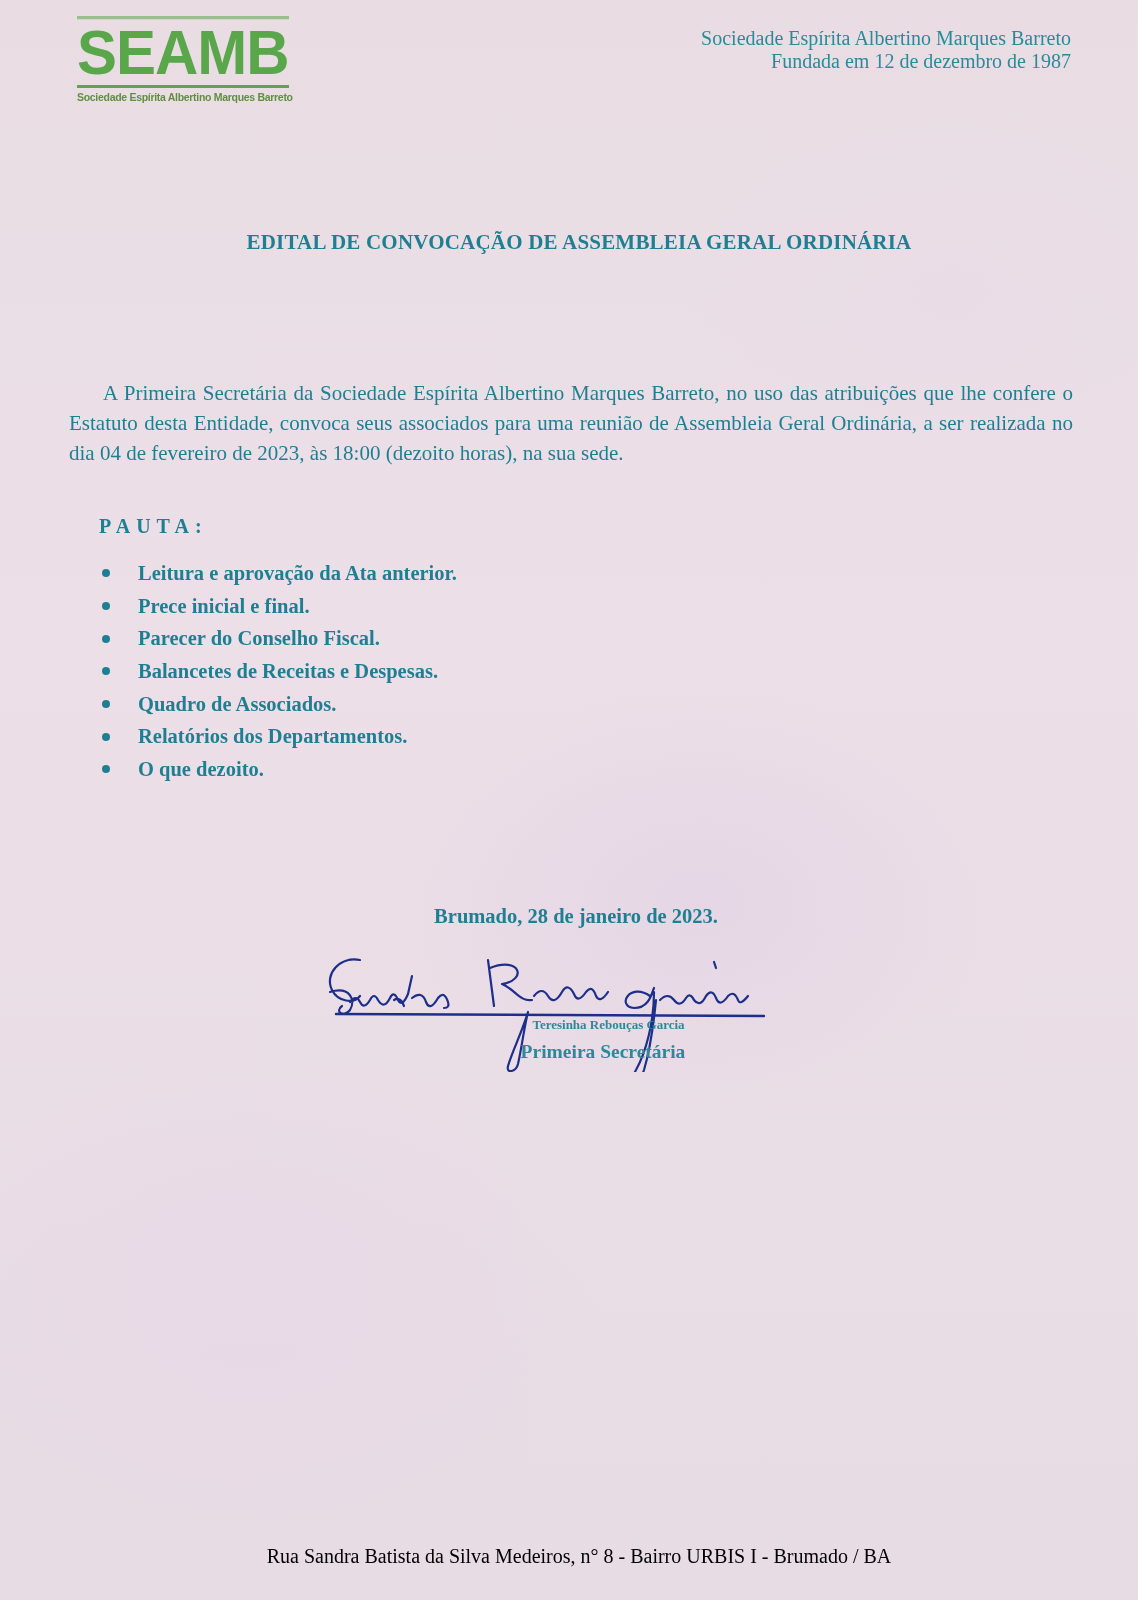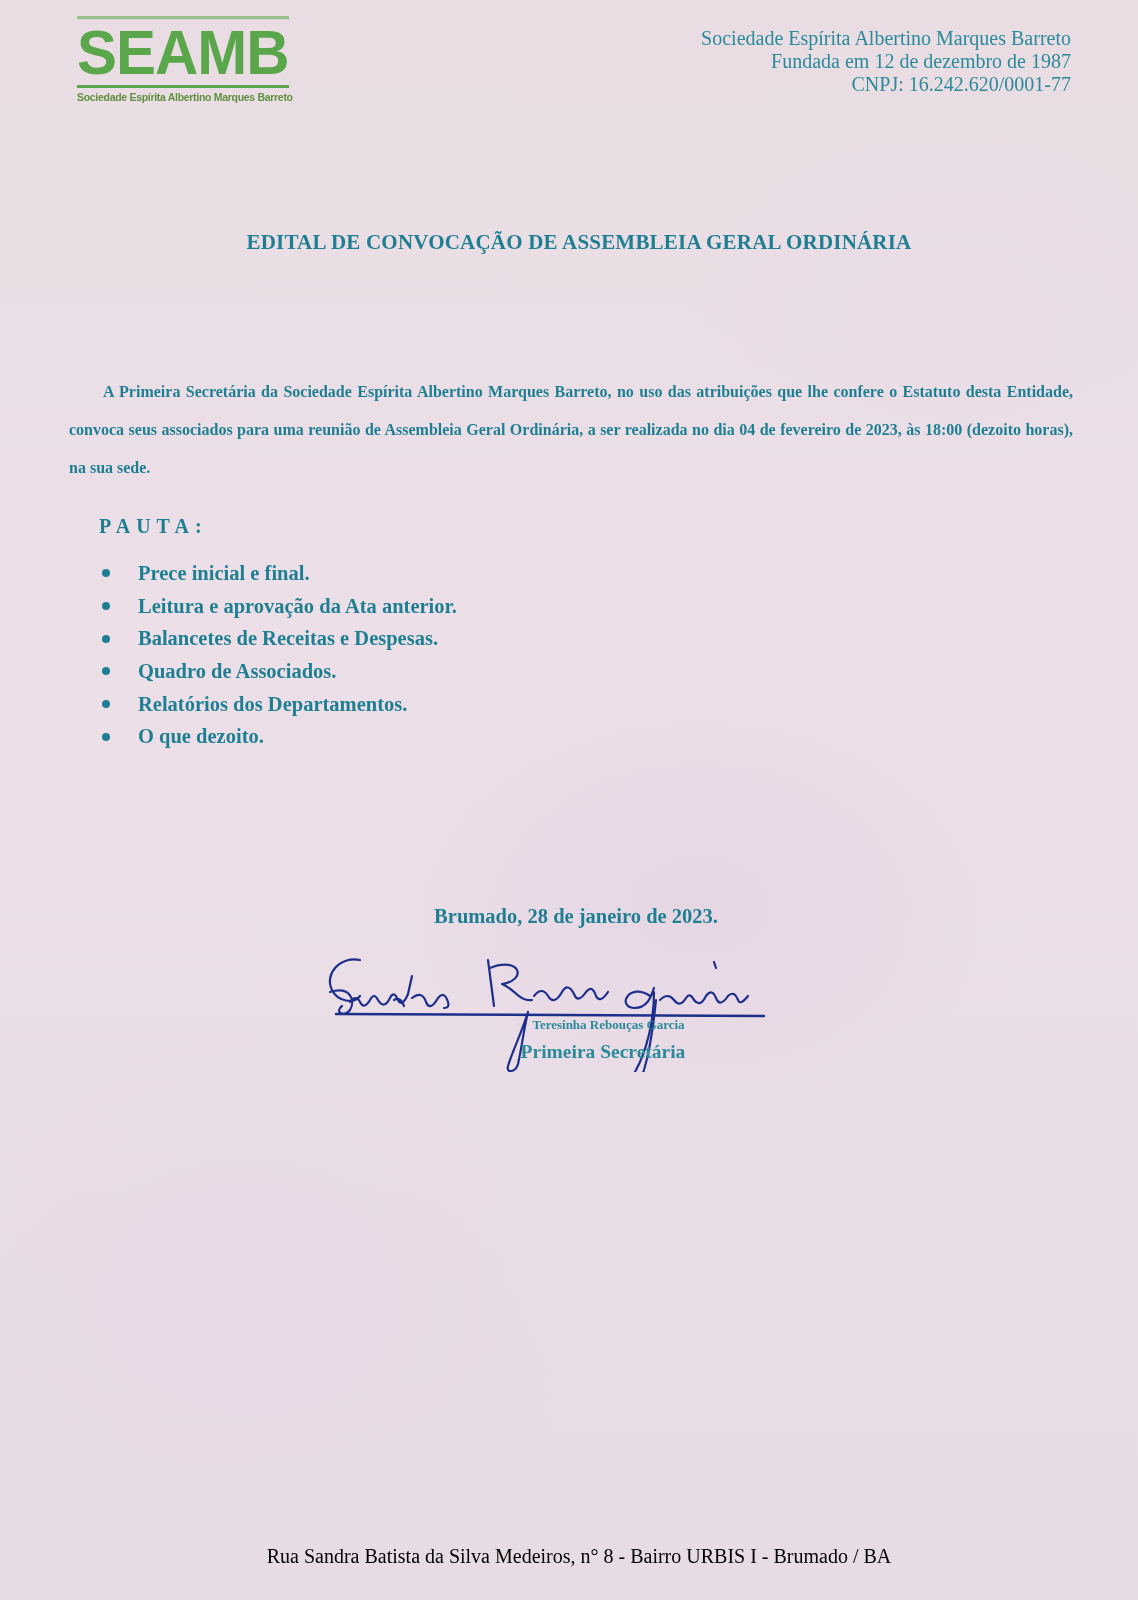--- a/index.html
+++ b/index.html
@@ -31,21 +31,21 @@
     position: absolute; right: 67px; top: 27px; text-align: right;
     font-size: 20px; line-height: 23px; color: #2a8a9a;
   }
   .title {
     position: absolute; left: 0; right: 0; top: 230px; text-align: center;
     font-weight: 700; font-size: 21px; letter-spacing: 0.2px; color: #1f7f92;
     padding-left: 20px;
   }
   .body-text {
     position: absolute; left: 69px; width: 1004px; top: 357px;
-    font-weight: 700; font-size: 16px; line-height: 38px; text-align: justify;
+    font-weight: 400; font-size: 21px; line-height: 30px; text-align: justify;
     text-indent: 34px; color: #1f7f92;
   }
   .pauta-label {
     position: absolute; left: 99px; top: 515px;
     font-weight: 700; font-size: 20px; letter-spacing: 6px; color: #1f7f92;
   }
   .agenda { position: absolute; left: 102px; top: 557px; margin: 0; padding: 0; list-style: none; }
   .agenda li {
     display: flex; align-items: center; height: 32.7px;
     font-weight: 700; font-size: 20.5px; color: #1f7f92;
@@ -74,37 +74,40 @@
 
 <div class="logo">
   <div class="logo-word">SEAMB</div>
   <div class="logo-rule"></div>
   <div class="logo-sub">Sociedade Espírita Albertino Marques Barreto</div>
 </div>
 
 <div class="org-info">
   <div>Sociedade Espírita Albertino Marques Barreto</div>
   <div>Fundada em 12 de dezembro de 1987</div>
-  <div>CNPJ: 16.242.620/0001-77</div>
 </div>
 
 <div class="title">EDITAL DE CONVOCAÇÃO DE ASSEMBLEIA GERAL ORDINÁRIA</div>
 
 <p class="body-text">A Primeira Secretária da Sociedade Espírita Albertino Marques Barreto, no uso das atribuições que lhe confere o Estatuto desta Entidade, convoca seus associados para uma reunião de Assembleia Geral Ordinária, a ser realizada no dia 04 de fevereiro de 2023, às 18:00 (dezoito horas), na sua sede.</p>
 
 <div class="pauta-label">PAUTA:</div>
 
 <ul class="agenda">
   <li>
       <span class="bullet"></span>
+      <span>Leitura e aprovação da Ata anterior.</span>
+    </li>
+  <li>
+      <span class="bullet"></span>
       <span>Prece inicial e final.</span>
     </li>
   <li>
       <span class="bullet"></span>
-      <span>Leitura e aprovação da Ata anterior.</span>
+      <span>Parecer do Conselho Fiscal.</span>
     </li>
   <li>
       <span class="bullet"></span>
       <span>Balancetes de Receitas e Despesas.</span>
     </li>
   <li>
       <span class="bullet"></span>
       <span>Quadro de Associados.</span>
     </li>
   <li>

